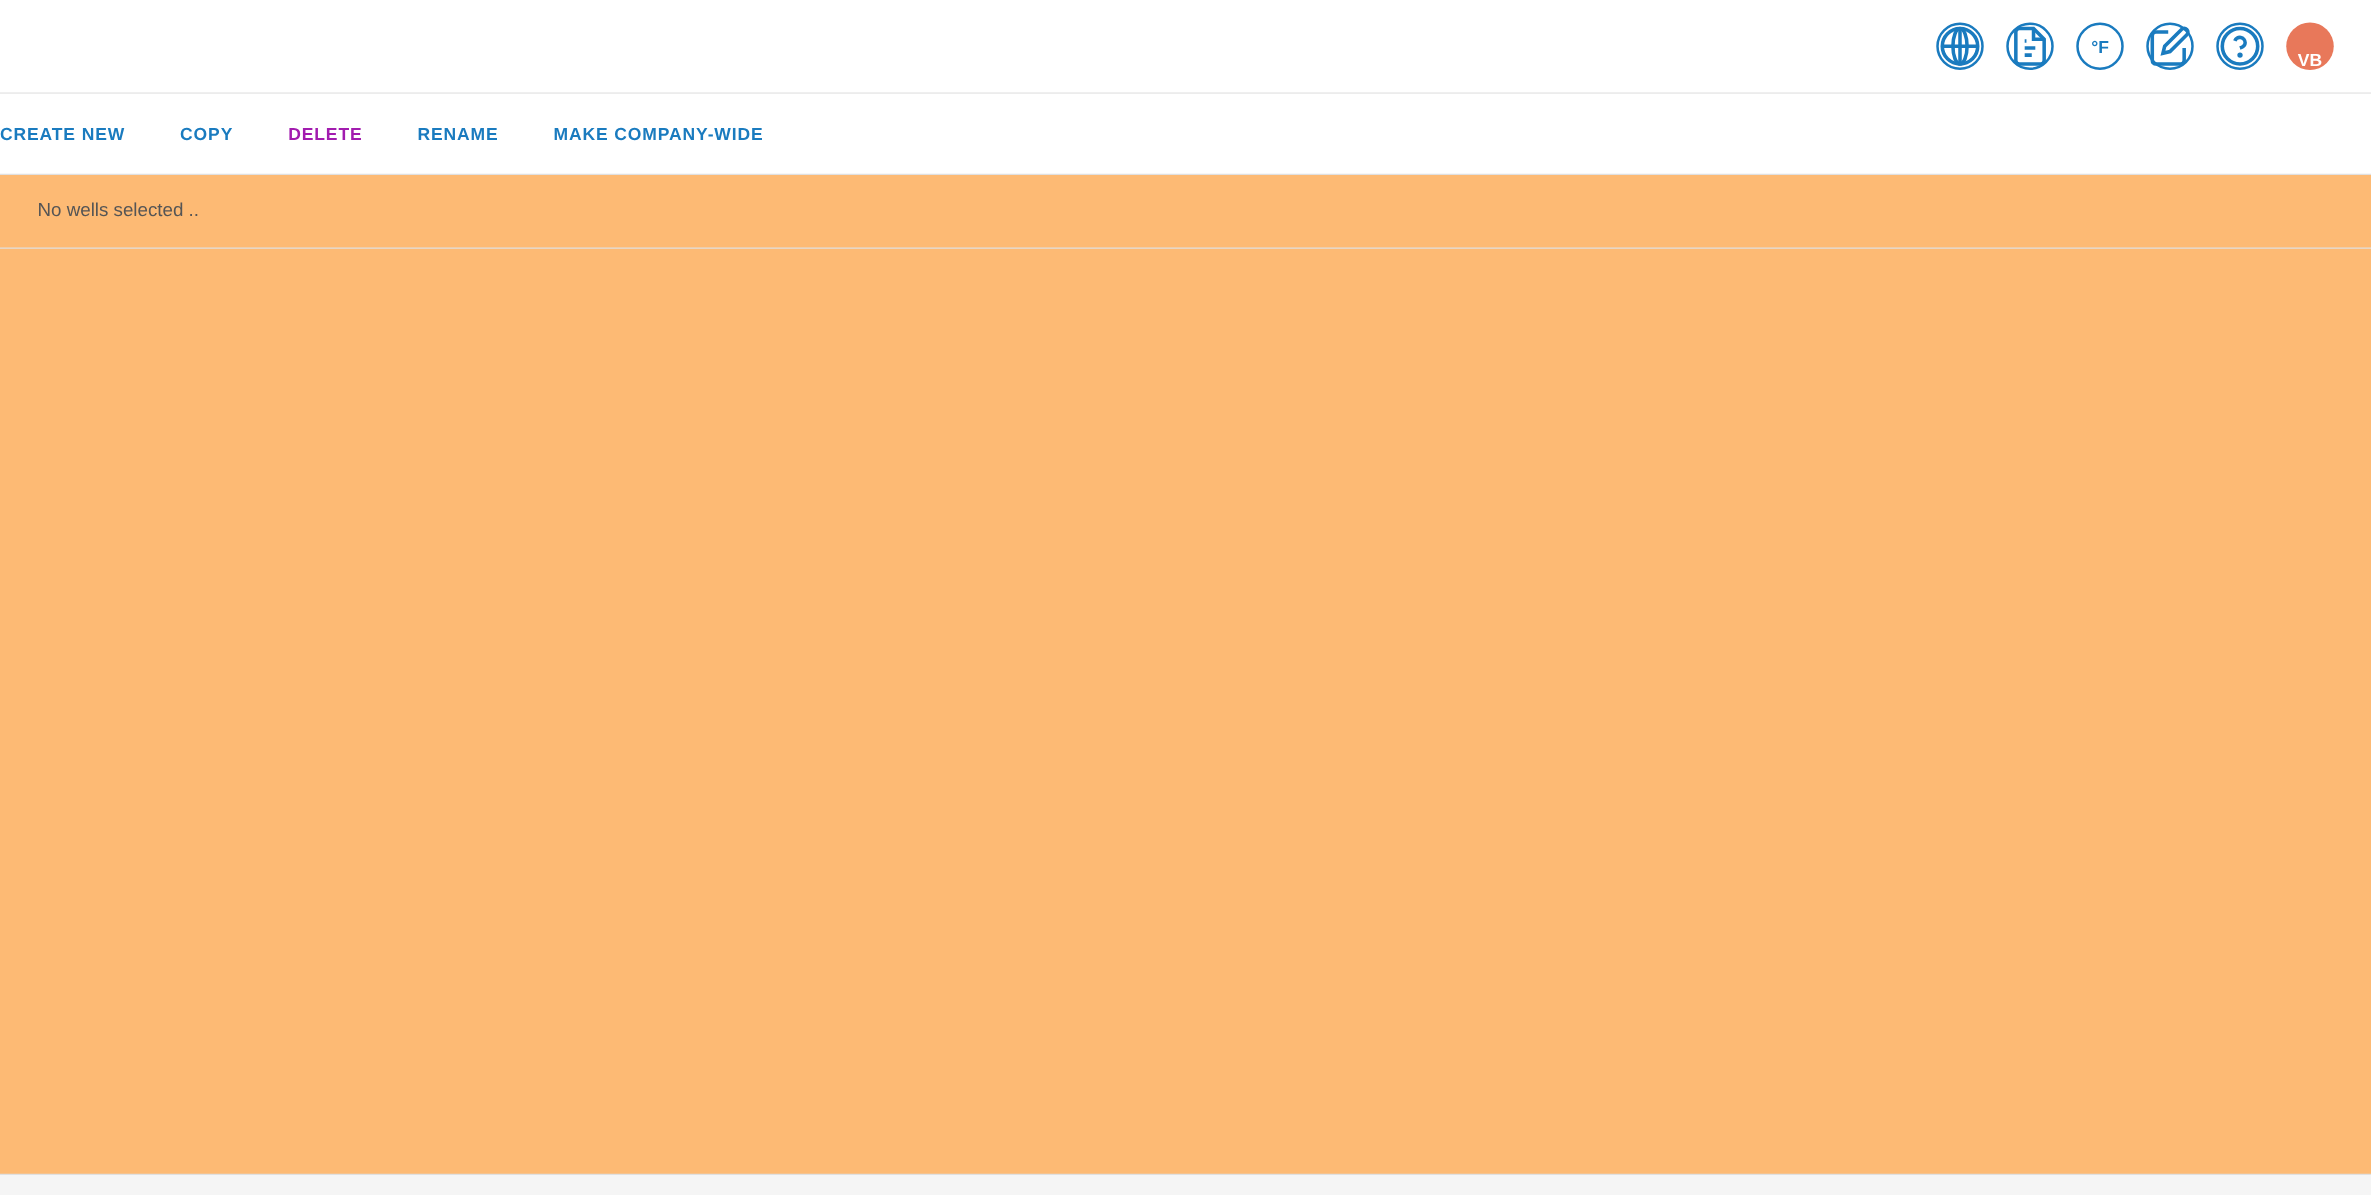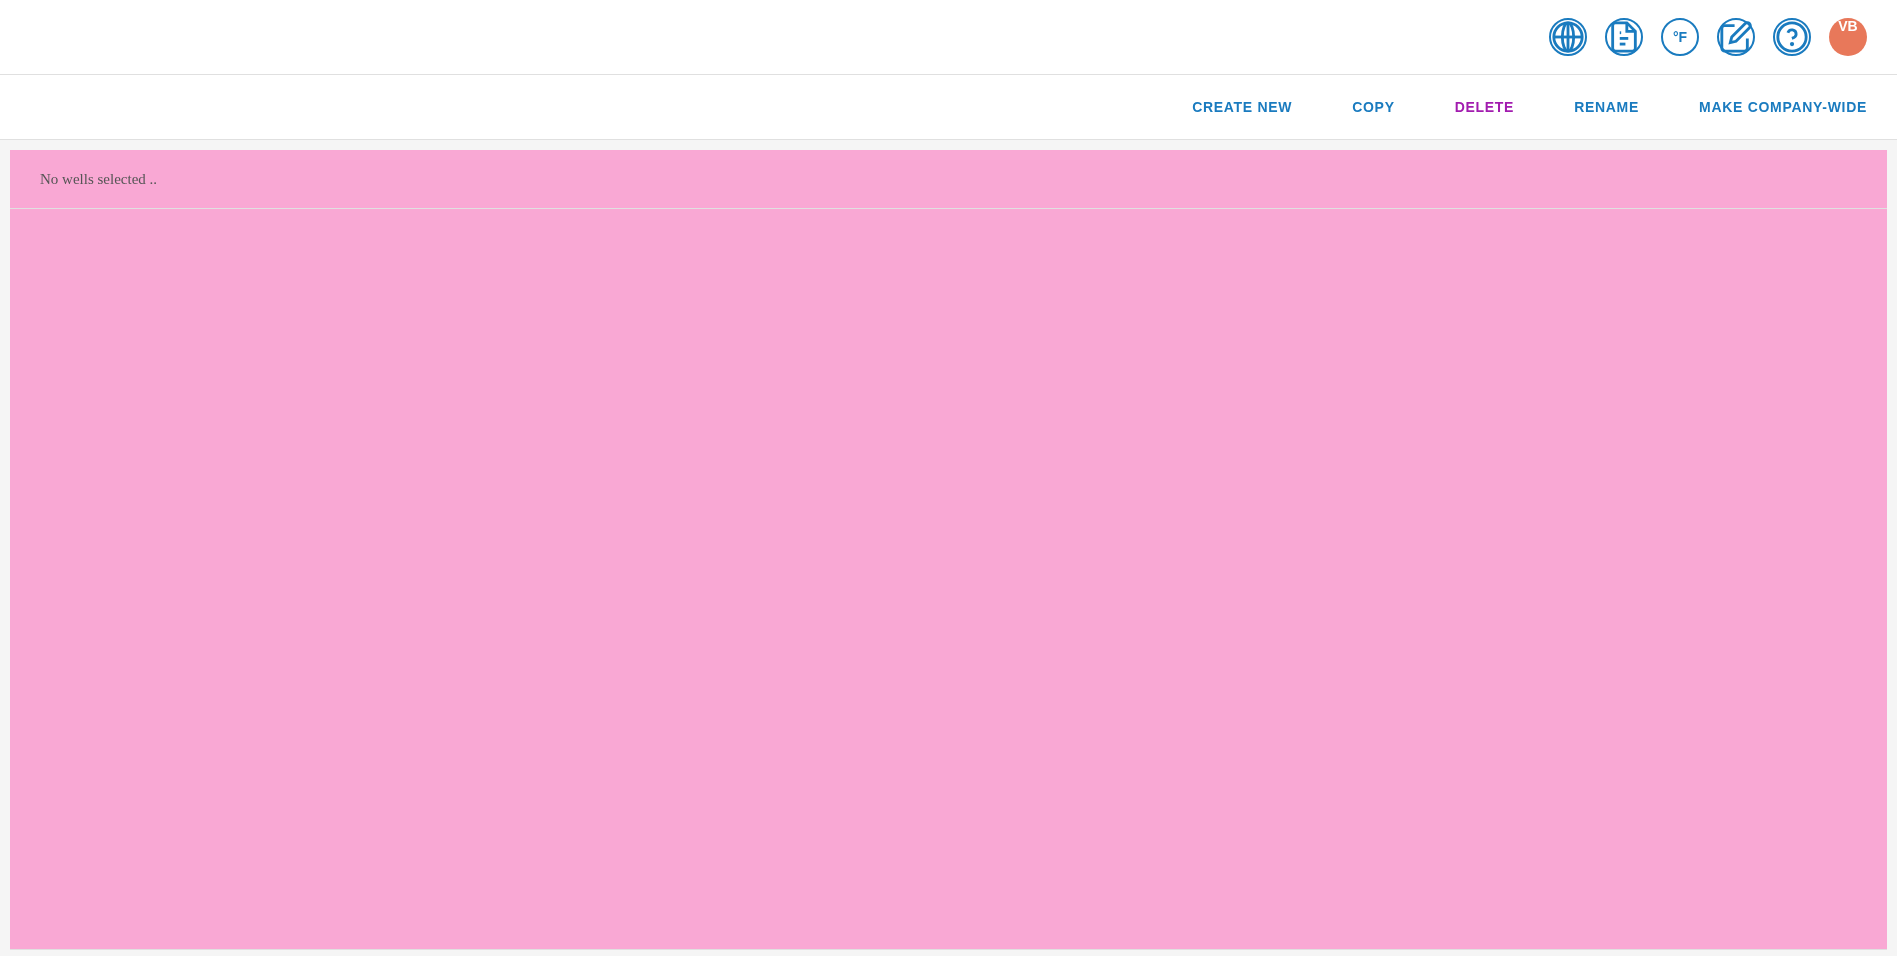--- a/index.html
+++ b/index.html
@@ -44,38 +44,37 @@
       font-size: 18px;
       cursor: pointer;
     }
 
     .avatar-circle {
       width: 38px;
       height: 38px;
       border-radius: 50%;
       background-color: #e8785a;
       display: flex;
-      align-items: flex-start;
+      align-items: flex-end;
       justify-content: center;
       color: #ffffff;
       font-size: 14px;
       font-weight: bold;
       cursor: pointer;
     }
 
     .toolbar {
       background: #ffffff;
       height: 65px;
       display: flex;
       align-items: center;
-      justify-content: flex-end;
+      justify-content: flex-start;
       padding-right: 30px;
-      gap: 60px;
+      gap: 44px;
       border-bottom: 1px solid #e0e0e0;
-      padding-left: 24px;
     }
 
     .toolbar-btn {
       font-size: 14px;
       font-weight: bold;
       letter-spacing: 0.05em;
       cursor: pointer;
       background: transparent;
       border: none;
       padding: 0;
@@ -84,25 +83,24 @@
 
     .toolbar-btn.blue {
       color: #1a7bbf;
     }
 
     .toolbar-btn.red {
       color: #a21caf;
     }
 
     .main-content {
-      background: #f9a8d4;
-      margin: 10px;
+      background: #fdba74;
+      margin: 0;
       min-height: 800px;
       border-bottom: 1px solid #e0e0e0;
-      font-family: Liberation Serif, serif;
     }
 
     .no-wells-row {
       padding: 20px 30px;
       border-bottom: 1px solid #e0e0e0;
     }
 
     .no-wells-text {
       color: #555;
       font-size: 15px;

